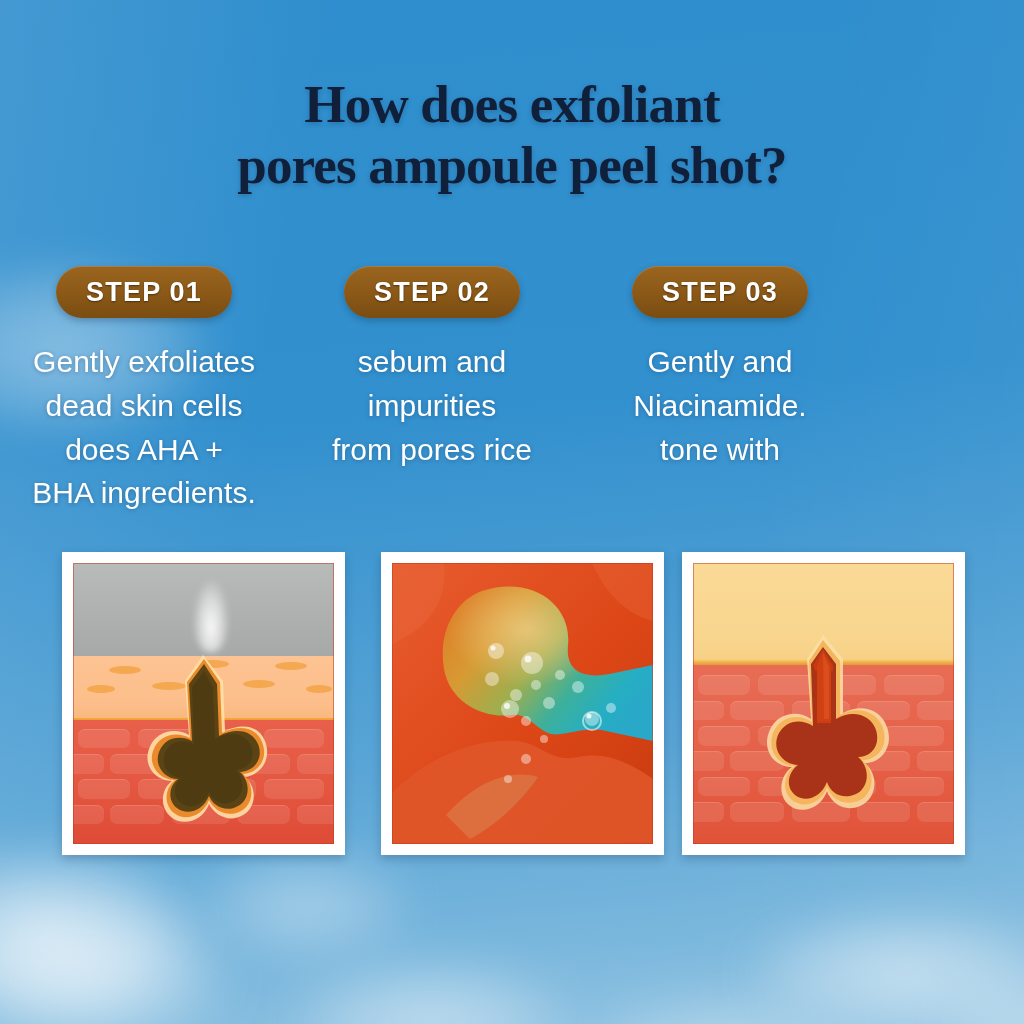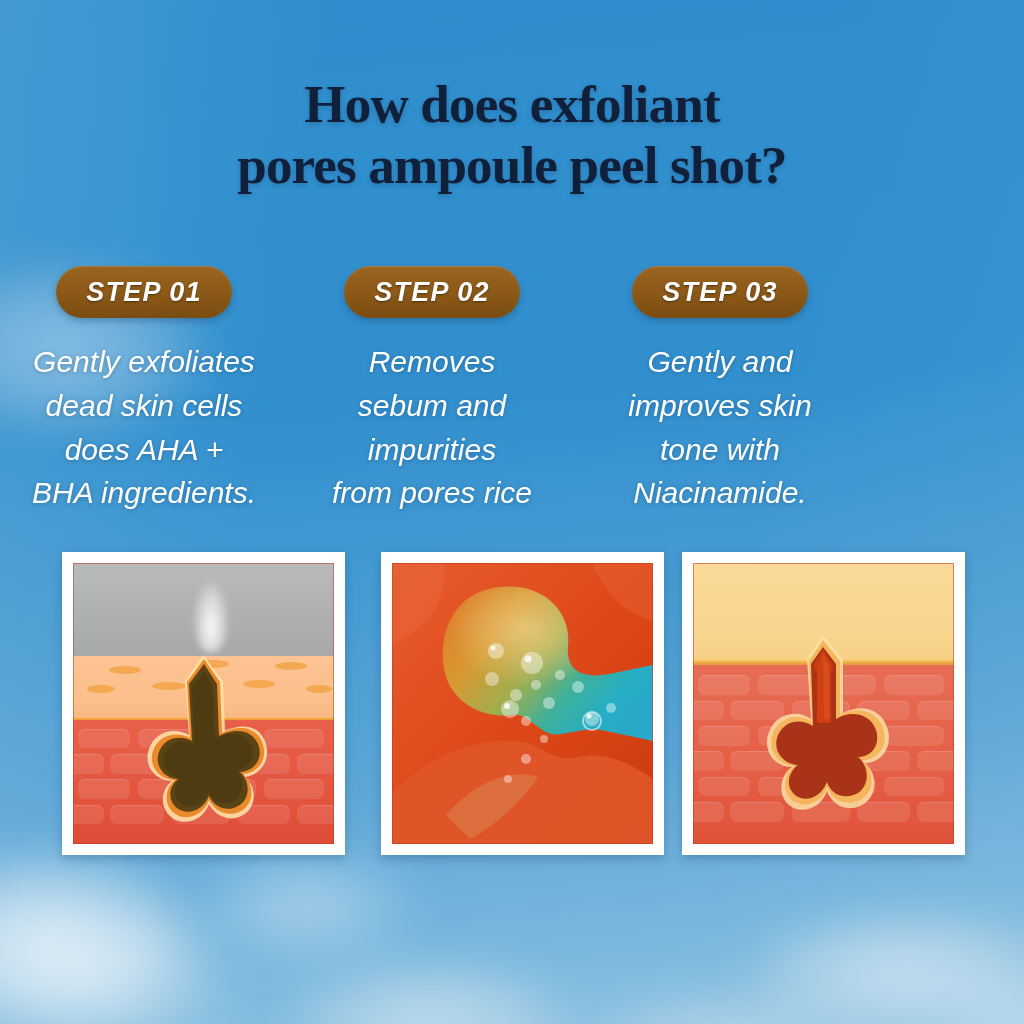--- a/index.html
+++ b/index.html
@@ -65,21 +65,20 @@
   .title-line { display: block; font-family: Liberation Serif, serif; }
 
   
   .steps {
     position: absolute;
     top: 266px;
     left: 0;
     width: 864px;
     display: flex;
     justify-content: flex-end;
-    font-style: italic;
   }
   .step-col {
     width: 322px;
     display: flex;
     flex-direction: column;
     align-items: center;
   }
 
   .badge {
     display: inline-flex;
@@ -228,34 +227,32 @@
         <div>Gently exfoliates</div>
         <div>dead skin cells</div>
         <div>does AHA +</div>
         <div>BHA ingredients.</div>
       </div>
     </div>
 
     <div class="step-col">
       <div class="badge">STEP 02</div>
       <div class="step-text">
-        <div>Removes</div>
         <div>sebum and</div>
         <div>impurities</div>
         <div>from pores rice</div>
       </div>
     </div>
 
     <div class="step-col">
       <div class="badge">STEP 03</div>
       <div class="step-text">
         <div>Gently and</div>
-        <div>improves skin</div>
+        <div>Niacinamide.</div>
         <div>tone with</div>
-        <div>Niacinamide.</div>
       </div>
     </div>
 
   </div>
 
   <div class="panels">
 
     <div class="panel panel-1">
       <div class="panel-inner">
         <div class="p1-surface"></div>

